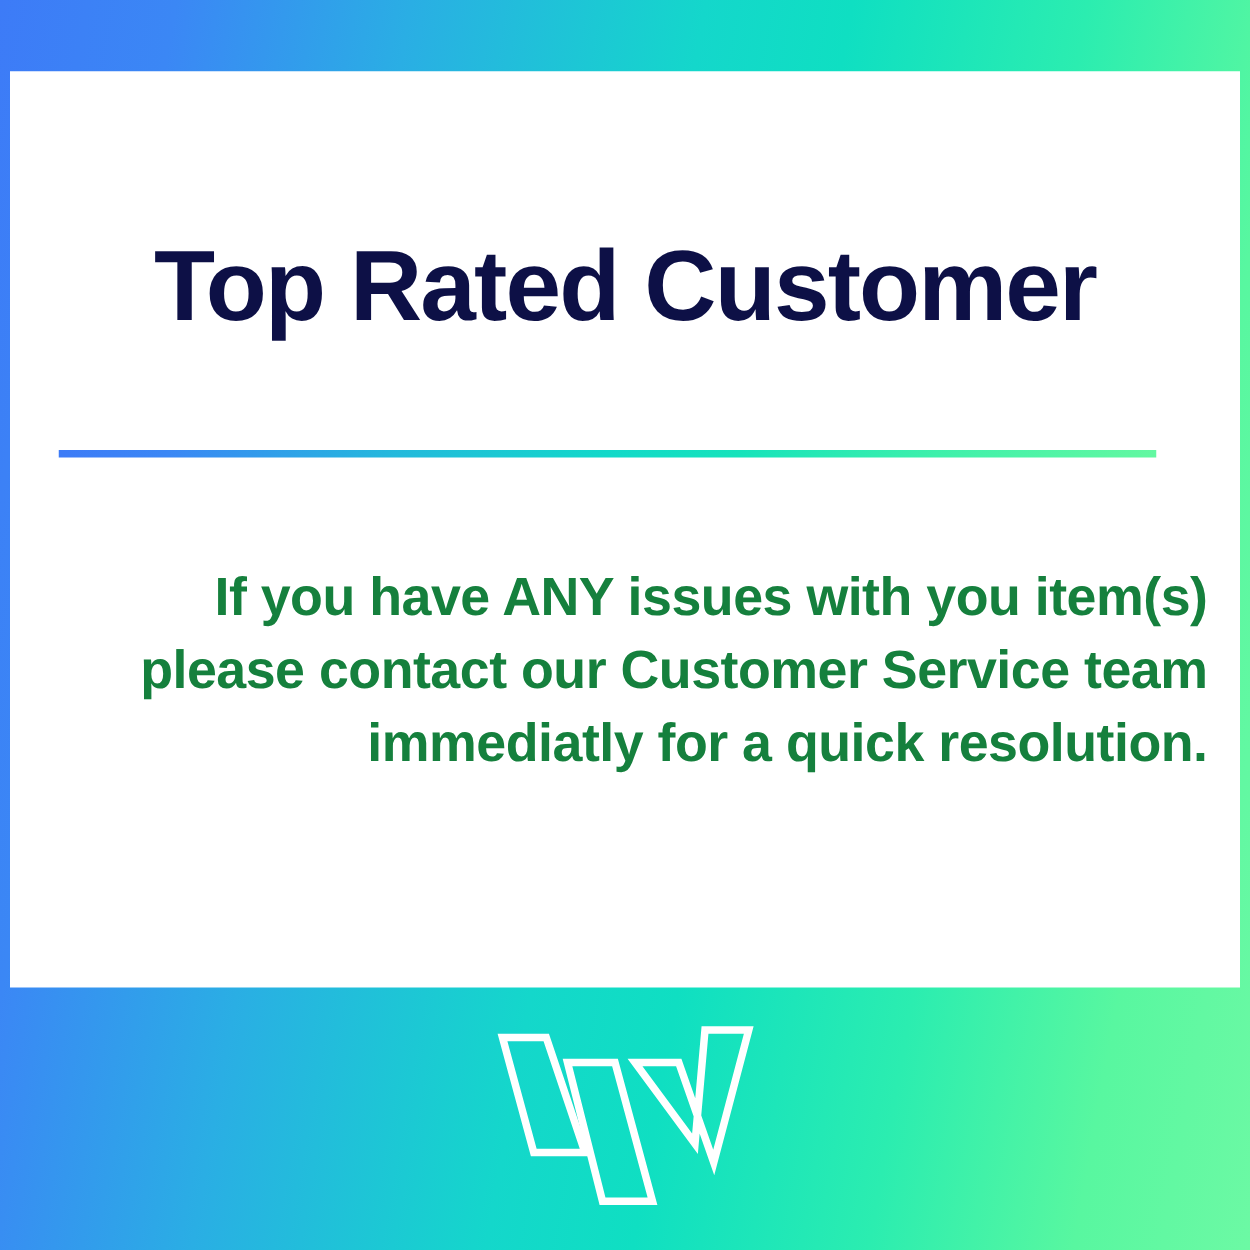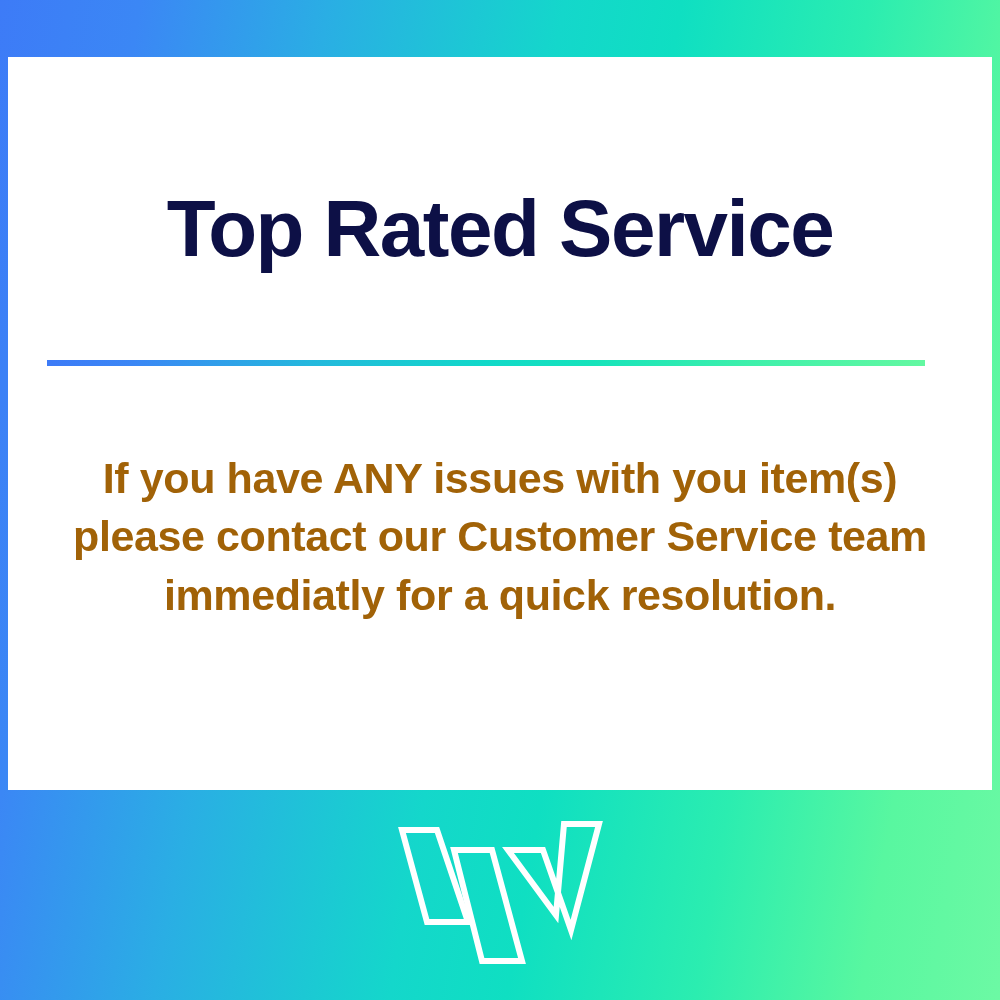--- a/index.html
+++ b/index.html
@@ -80,22 +80,22 @@
   #body-copy {
     position: absolute;
     top: 392px;
     left: 26px;
     right: 26px;
     margin: 0;
     font-size: 43px;
     font-weight: 700;
     line-height: 1.36;
     letter-spacing: -0.4px;
-    color: #a16207;
-    text-align: center;
+    color: #15803d;
+    text-align: right;
   }
 
   
   #logo-wrap {
     position: absolute;
     left: 393px;
     top: 818px;
     width: 214px;
     height: 150px;
   }
@@ -106,21 +106,21 @@
     height: 100%;
   }
 </style>
 </head>
 <body>
 
 <div id="banner">
 
   <div id="card">
 
-    <h1 id="heading">Top Rated Service</h1>
+    <h1 id="heading">Top Rated Customer</h1>
 
     <div id="divider"></div>
 
     <p id="body-copy">If you have ANY issues with you item(s) please contact our Customer Service team immediatly for a quick resolution.</p>
 
   </div>
 
   <div id="logo-wrap">
     <svg viewBox="0 0 214 150" xmlns="http://www.w3.org/2000/svg">
       <g fill="none" stroke="#ffffff" stroke-width="6" stroke-linejoin="miter">

